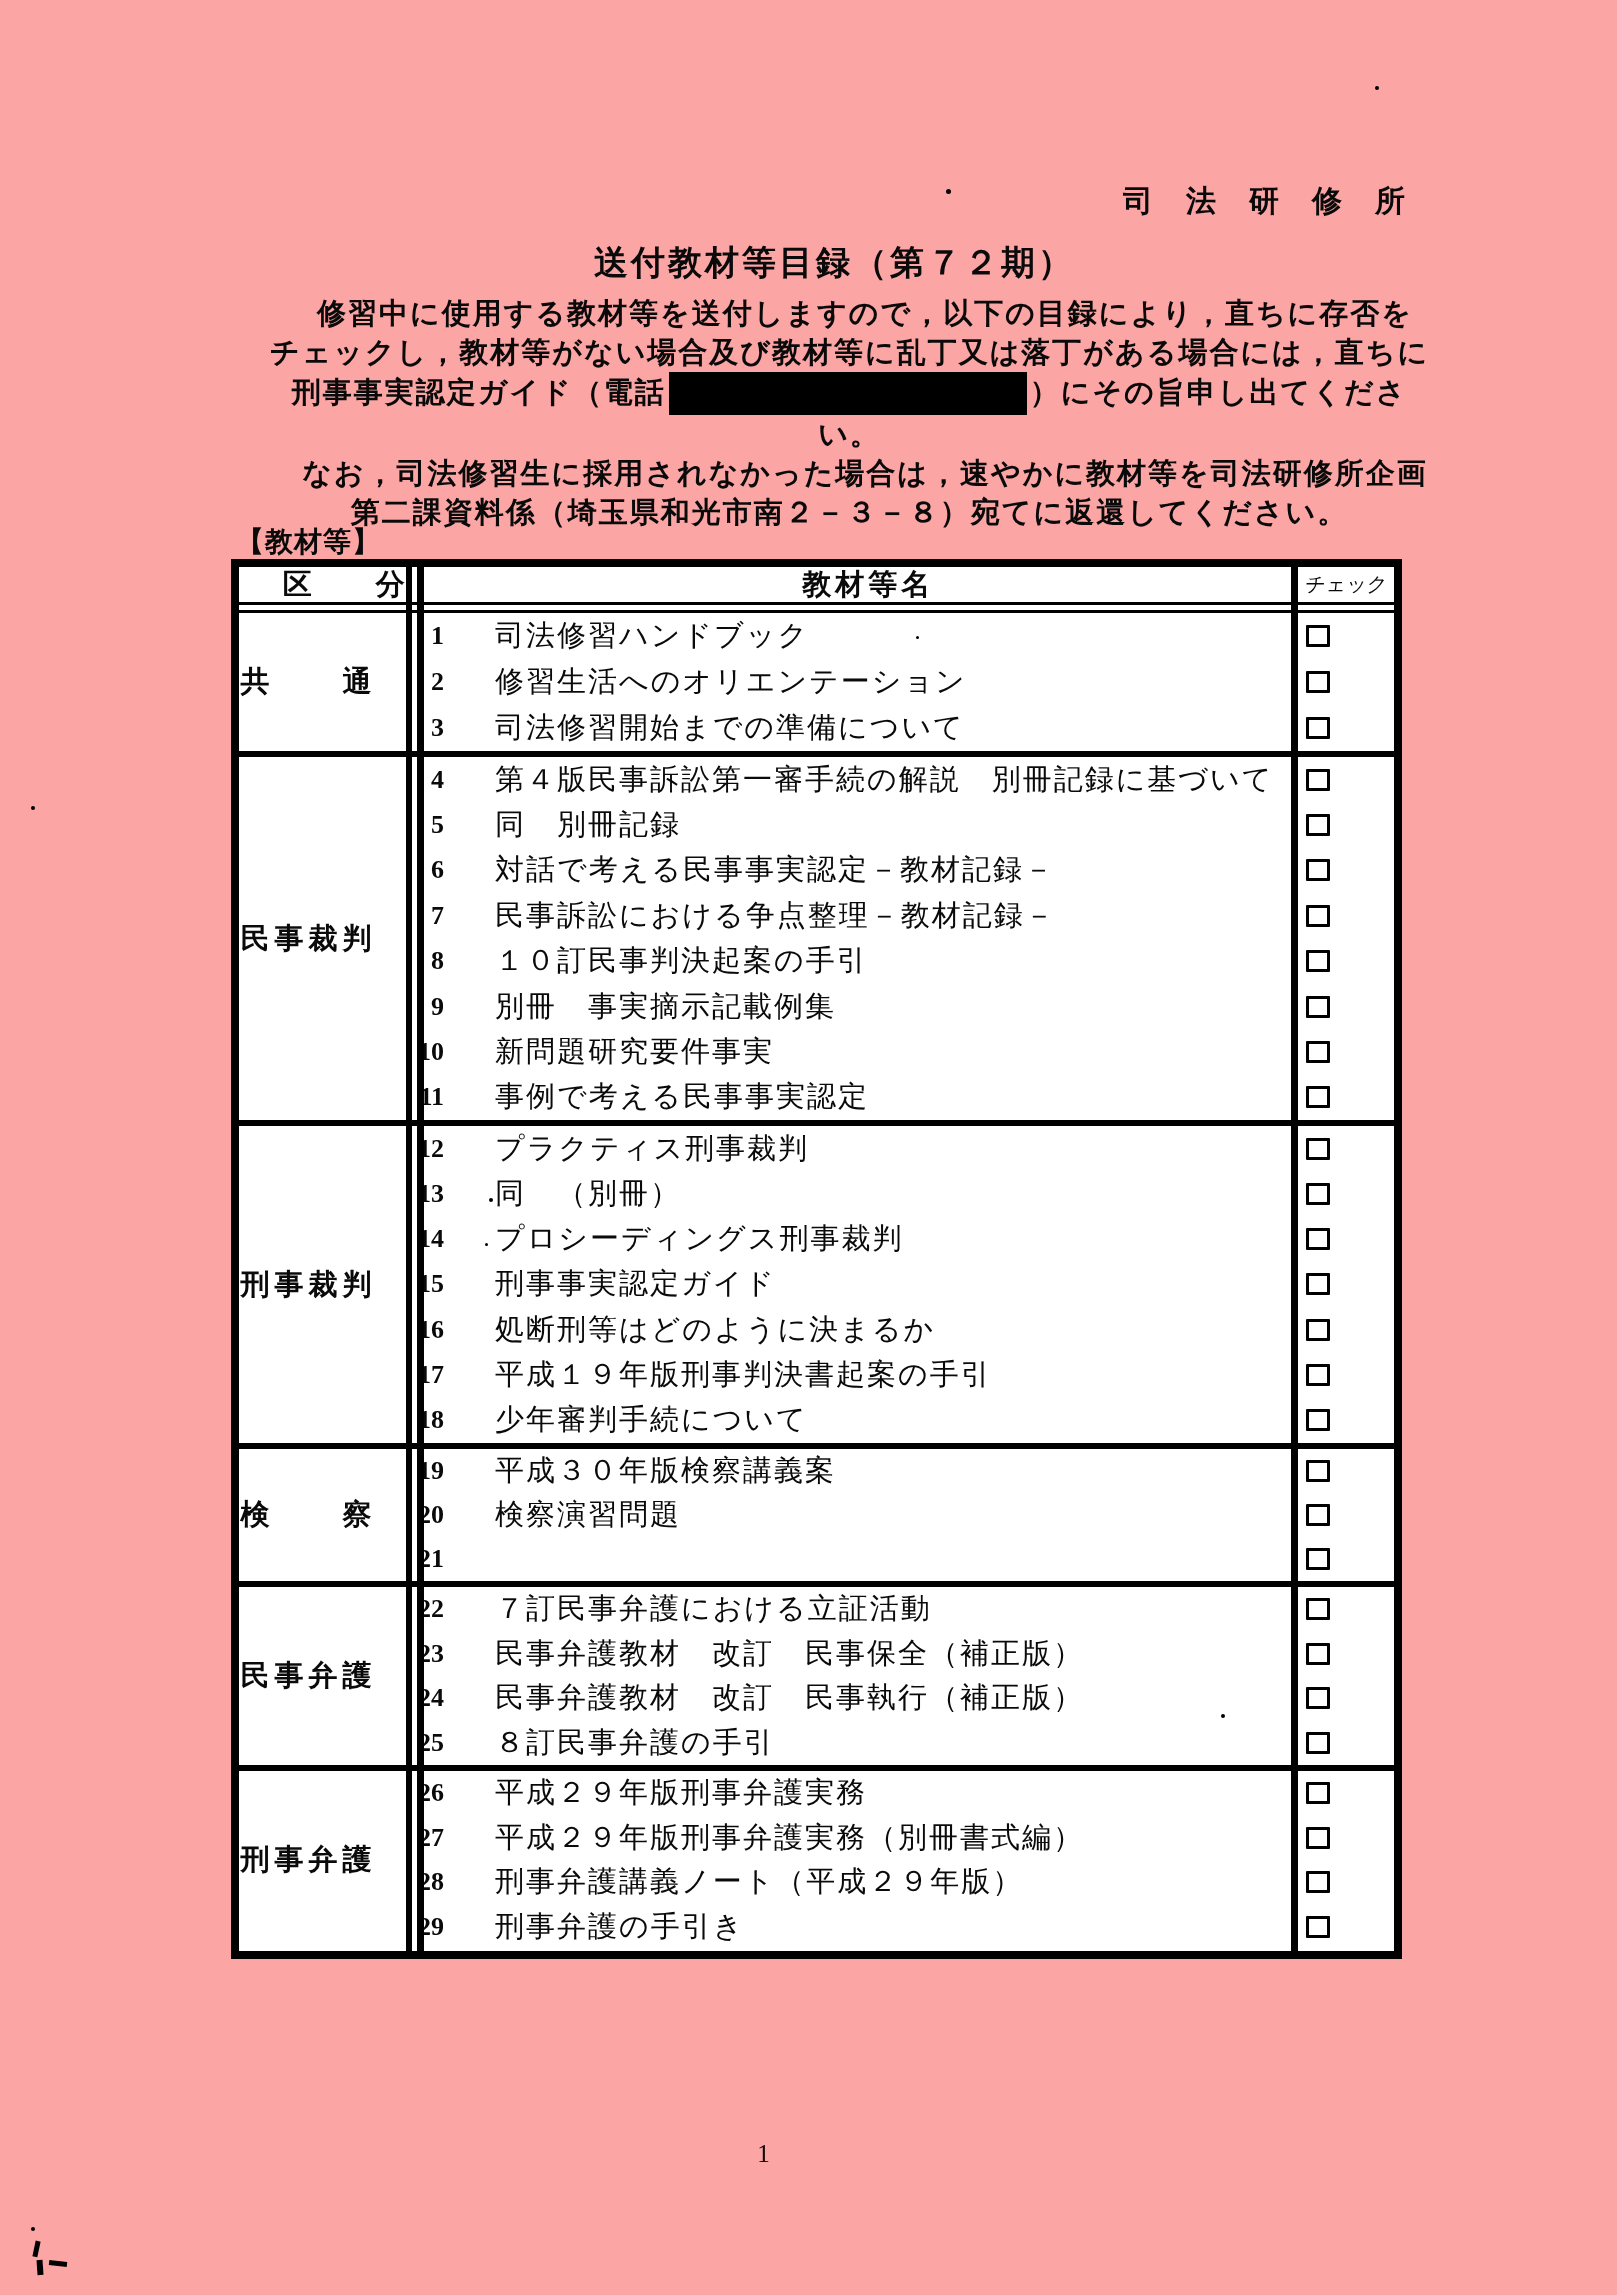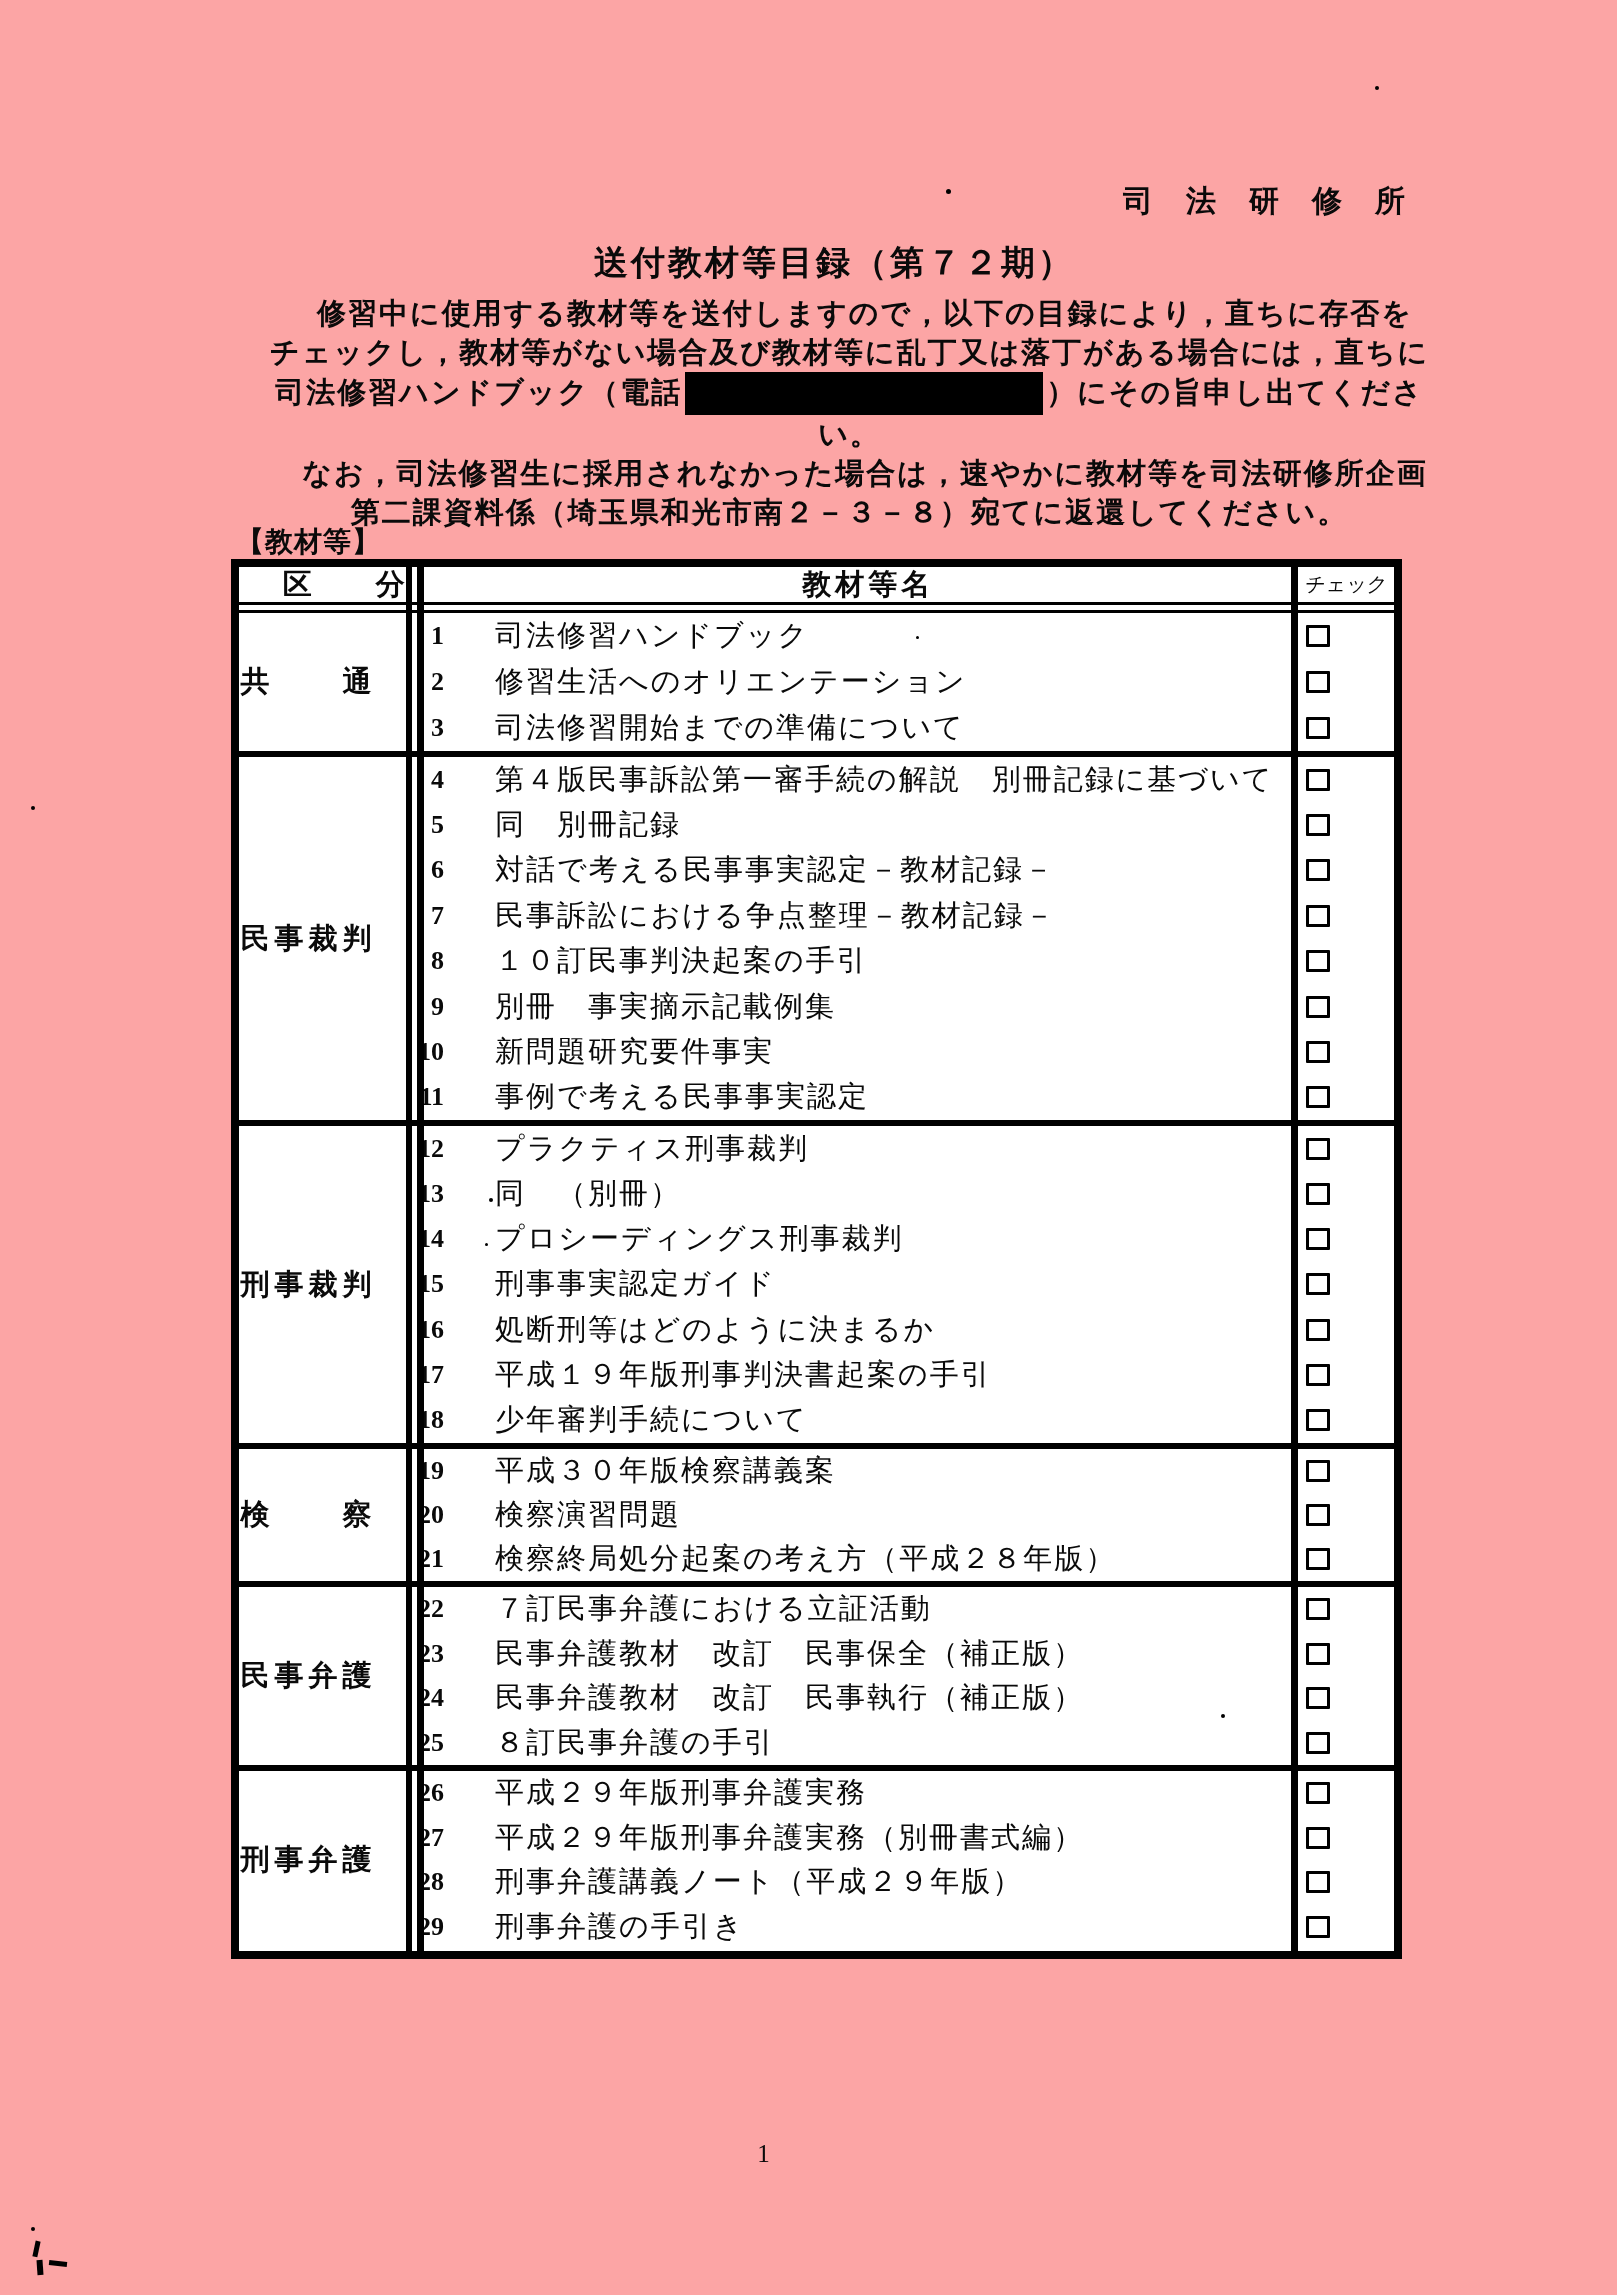--- a/index.html
+++ b/index.html
@@ -103,21 +103,21 @@
 
 <div class="page">
 
   <div class="org sans">司法研修所</div>
 
   <div class="title">送付教材等目録（第７２期）</div>
 
   <div class="intro">
     <div><span>　修習中に使用する教材等を送付しますので，以下の目録により，直ちに</span><span class="em">存否を</span></div>
     <div><span class="em">チェック</span><span>し，教材等がない場合及び教材等に乱丁又は落丁がある場合には，直ちに</span></div>
-    <div><span>司法修習ハンドブック（電話</span><span class="redact"></span><span>）にその旨申し出てくださ</span></div>
+    <div><span>刑事事実認定ガイド（電話</span><span class="redact"></span><span>）にその旨申し出てくださ</span></div>
     <div>い。</div>
     <div>　なお，司法修習生に採用されなかった場合は，速やかに教材等を司法研修所企画</div>
     <div>第二課資料係（埼玉県和光市南２－３－８）宛てに返還してください。</div>
   </div>
 
   <div class="seclabel">【教材等】</div>
 
   <div class="tbl">
     <div class="tbl-inner">
 
@@ -245,21 +245,20 @@
             <span class="nm">平成３０年版検察講義案</span>
             <span class="cb"></span>
           </div>
           <div class="trow">
             <span class="no">20</span>
             <span class="nm">検察演習問題</span>
             <span class="cb"></span>
           </div>
           <div class="trow">
             <span class="no">21</span>
-            <span class="nm">検察終局処分起案の考え方（平成２８年版）</span>
             <span class="cb"></span>
           </div>
         </div>
       </div>
 
       <div class="tgroup g4">
         <div class="glabel">民事弁護</div>
         <div class="grows">
           <div class="trow">
             <span class="no">22</span>

